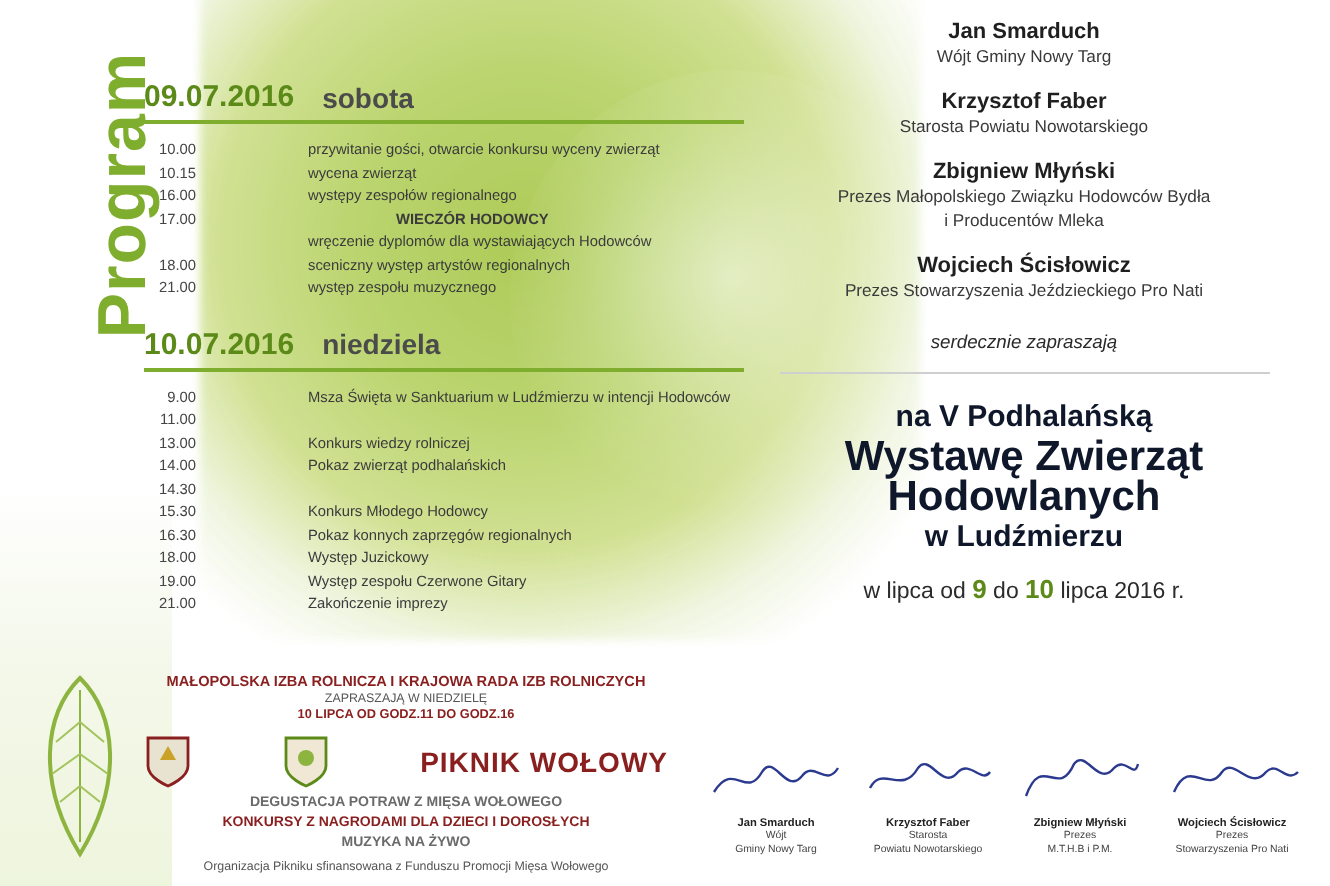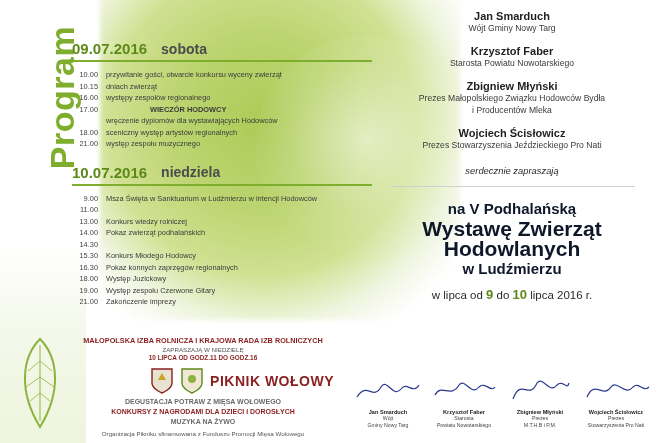--- a/index.html
+++ b/index.html
@@ -52,21 +52,21 @@
   
   .program-col { position:absolute; left:72px; top:40px; width:300px; }
   .day-head {
     display:flex; align-items:center; gap:14px;
     border-bottom: 2px solid #7fae2e;
     padding-bottom: 3px; margin-bottom: 7px;
   }
   .day-date { font-size: 15px; font-weight: bold; color:#5c8a18; }
   .day-name { font-size: 14px; font-weight: bold; color:#4b4b4b; }
   .sched { margin:0 0 14px 0; padding:0; list-style:none; }
-  .sched li { display:flex; font-size: 7.4px; line-height: 11.5px; color:#3b3b3b; }
+  .sched li { display:flex; font-size: 7.4px; line-height: 11.5px; color:#3b3b3b;gap:48px; }
   .sched li .t { width: 34px; flex:0 0 34px; text-align:right; padding-right:8px; color:#444; }
   .sched li .d { flex:1; }
   .sched li .d .strong { font-weight:bold;margin-left:44px; }
   .sched li .d .sub { display:block; padding-left:0; }
 
   
   .right-col { position:absolute; right:18px; top:10px; width:270px; text-align:center; }
   .person { margin-bottom: 11px; }
   .person .nm { font-size: 11px; font-weight:bold; color:#1f1f1f; }
   .person .ro { font-size: 8.6px; color:#3a3a3a; line-height:12px; }
@@ -77,21 +77,21 @@
   .event-title .l2 { font-size: 21px; }
   .event-title .l3 { font-size: 15px; }
   .event-dates { font-size: 11.5px; color:#2b2b2b; margin-top:8px; }
   .event-dates b { color:#5c8a18; font-size:13px; }
 
   
   .piknik { position:absolute; left:72px; top:336px; width:262px; text-align:center; }
   .piknik .ln1 { font-size:7.3px; font-weight:bold; color:#8a1f1f; line-height:9px; }
   .piknik .ln2 { font-size:6.2px; color:#555; line-height:8px; margin-top:1px; }
   .piknik .ln3 { font-size:6.4px; font-weight:bold; color:#8a1f1f; line-height:8.5px; }
-  .piknik-row { display:flex; align-items:center; justify-content:flex-end; gap:6px; margin-top:4px; }
+  .piknik-row { display:flex; align-items:center; justify-content:space-between; gap:6px; margin-top:4px; }
   .crest { width:24px; height:28px; }
   .piknik-main { font-size:14px; font-weight:bold; color:#8a1f1f; letter-spacing:.5px; }
   .piknik .sub1 { font-size:7px; font-weight:bold; color:#6a6a6a; margin-top:3px; }
   .piknik .sub2 { font-size:7px; font-weight:bold; color:#8a1f1f; margin-top:3px; }
   .piknik .sub3 { font-size:7px; font-weight:bold; color:#6a6a6a; margin-top:3px; }
   .piknik .foot { font-size:6.2px; color:#555; margin-top:5px; }
 
   
   .sigs { position:absolute; left:352px; bottom:14px; width:300px; display:flex; gap:4px; }
   .sig { flex:1; text-align:center; }
@@ -124,21 +124,21 @@
         <span class="day-date">09.07.2016</span>
         <span class="day-name">sobota</span>
       </div>
       <ul class="sched">
         <li>
             <span class="t">10.00</span>
             <span class="d">przywitanie gości, otwarcie konkursu wyceny zwierząt</span>
           </li>
         <li>
             <span class="t">10.15</span>
-            <span class="d">dniach zwierząt</span>
+            <span class="d">wycena zwierząt</span>
           </li>
         <li>
             <span class="t">16.00</span>
             <span class="d">występy zespołów regionalnego</span>
           </li>
         <li>
             <span class="t">17.00</span>
             <span class="d"><span class="strong">WIECZÓR HODOWCY</span><span class="sub">wręczenie dyplomów dla wystawiających Hodowców</span></span>
           </li>
         <li>

